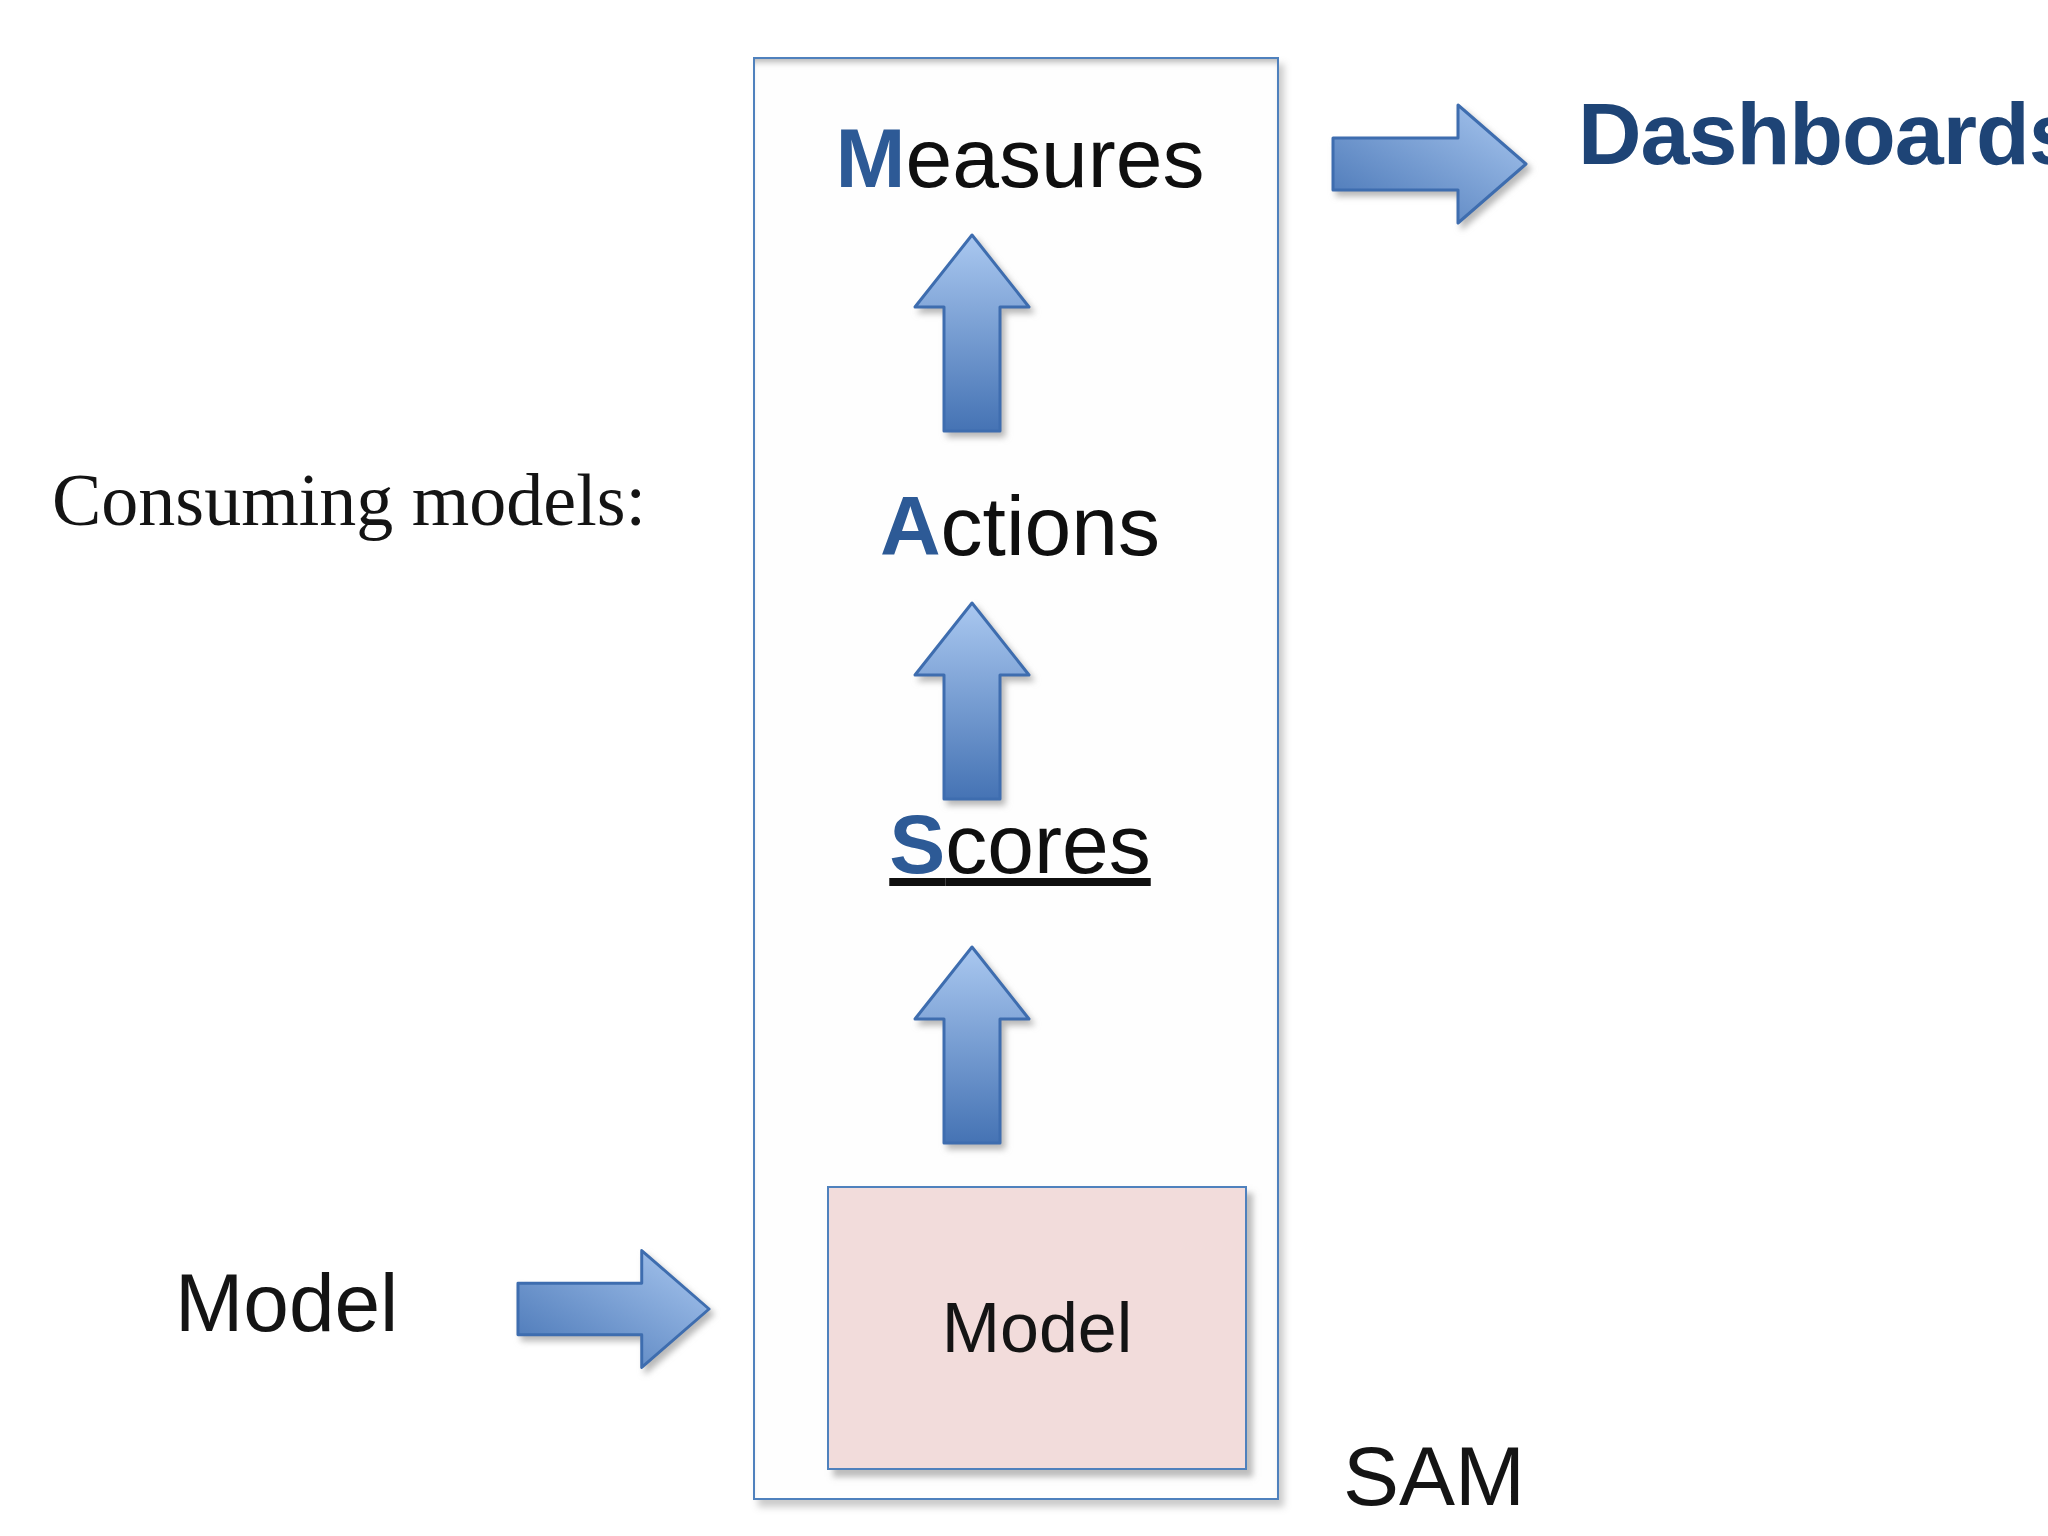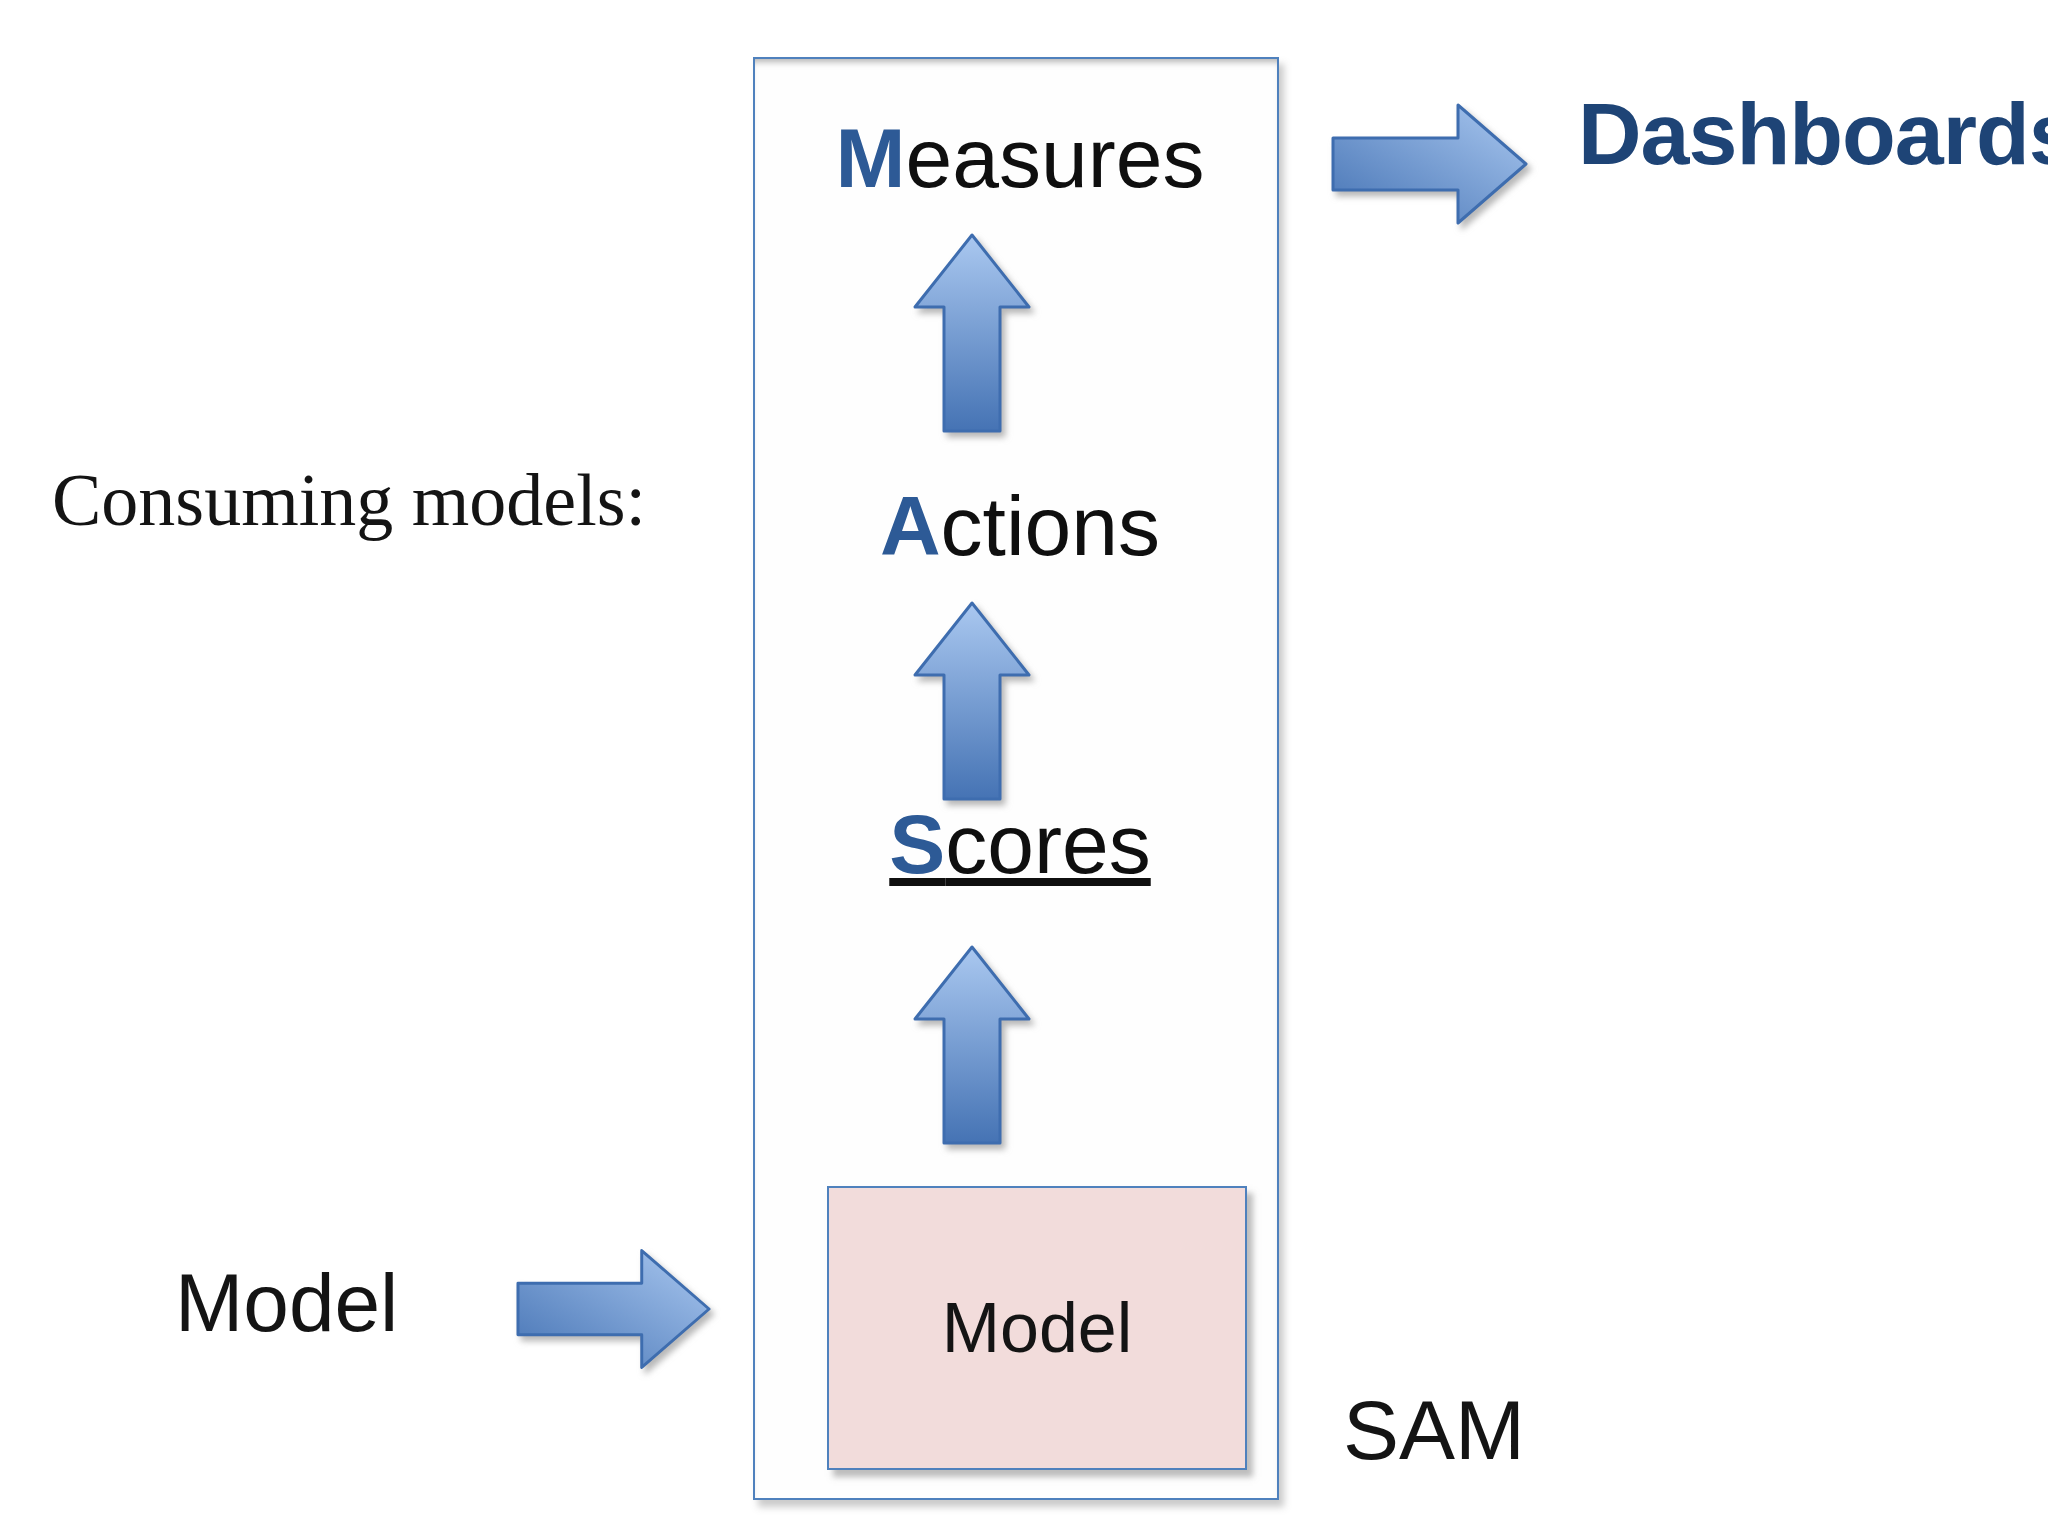--- a/index.html
+++ b/index.html
@@ -28,21 +28,21 @@
     font-size: 74px;
     color: #141414;
     font-family: Liberation Serif, serif;
   }
   .models-label {
     left: 175px; top: 1258px;
     font-size: 82px;
     color: #141414;
   }
   .sam-label {
-    left: 1343px; top: 1384px;
+    left: 1343px; top: 1430px;
     font-size: 84px;
     color: #141414;
   }
   .dashboards-label {
     left: 1578px; top: 86px;
     font-size: 88px;
     font-weight: bold;
     letter-spacing: -1px;
     color: #1e4476;
   }

